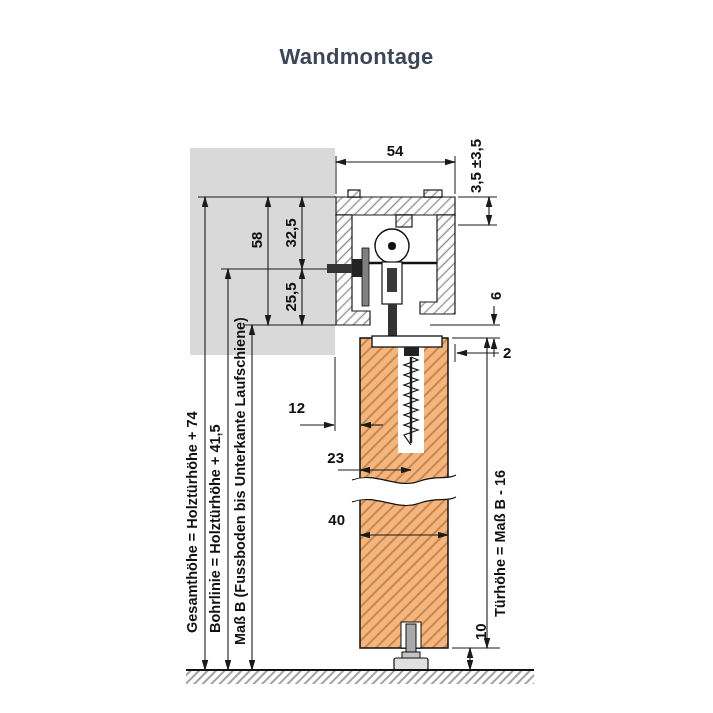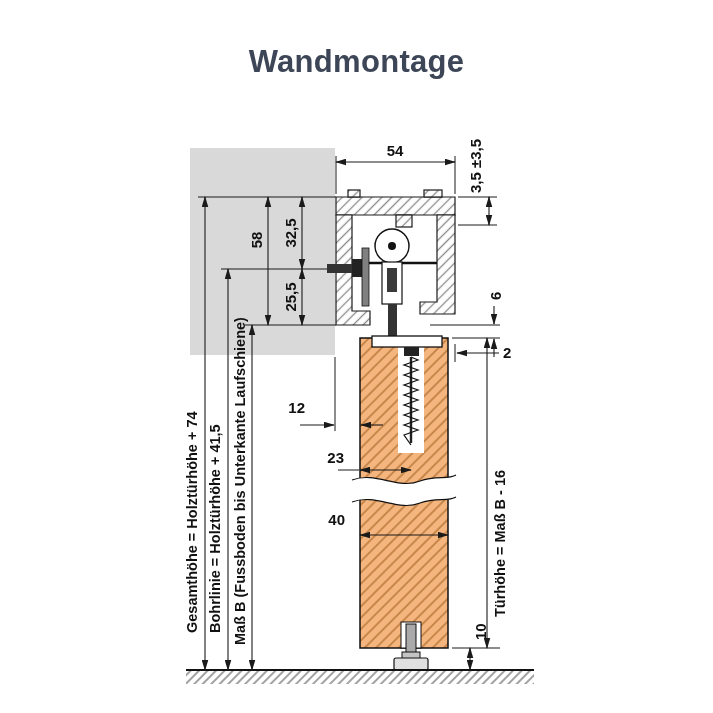--- a/index.html
+++ b/index.html
@@ -1,17 +1,17 @@
 <!DOCTYPE html>
 <html><head>
 <meta charset="utf-8">
 <style>
   html,body{margin:0;padding:0;width:713px;height:713px;background:#ffffff;overflow:hidden;position:relative;}
   body{font-family:"Liberation Sans",sans-serif;}
-  .title{position:absolute;top:44px;left:0;width:100%;text-align:center;font-size:31px;font-weight:bold;color:#3d4656;margin:0;letter-spacing:.3px;}
+  .title{position:absolute;top:44px;left:0;width:100%;text-align:center;font-size:22px;font-weight:bold;color:#3d4656;margin:0;letter-spacing:.3px;}
   svg{position:absolute;top:0;left:0;display:block;}
   .ext{stroke:#1a1a1a;stroke-width:1;fill:none;}
   .dim{stroke:#1a1a1a;stroke-width:1.1;fill:none;}
   .dimtext{font-size:15px;font-weight:bold;fill:#111;font-family:"Liberation Sans",sans-serif;}
   .sidetext{font-size:14.5px;font-weight:bold;fill:#111;font-family:"Liberation Sans",sans-serif;}
 </style>
 </head>
 <body>
 
 <h1 class="title">Wandmontage</h1>

